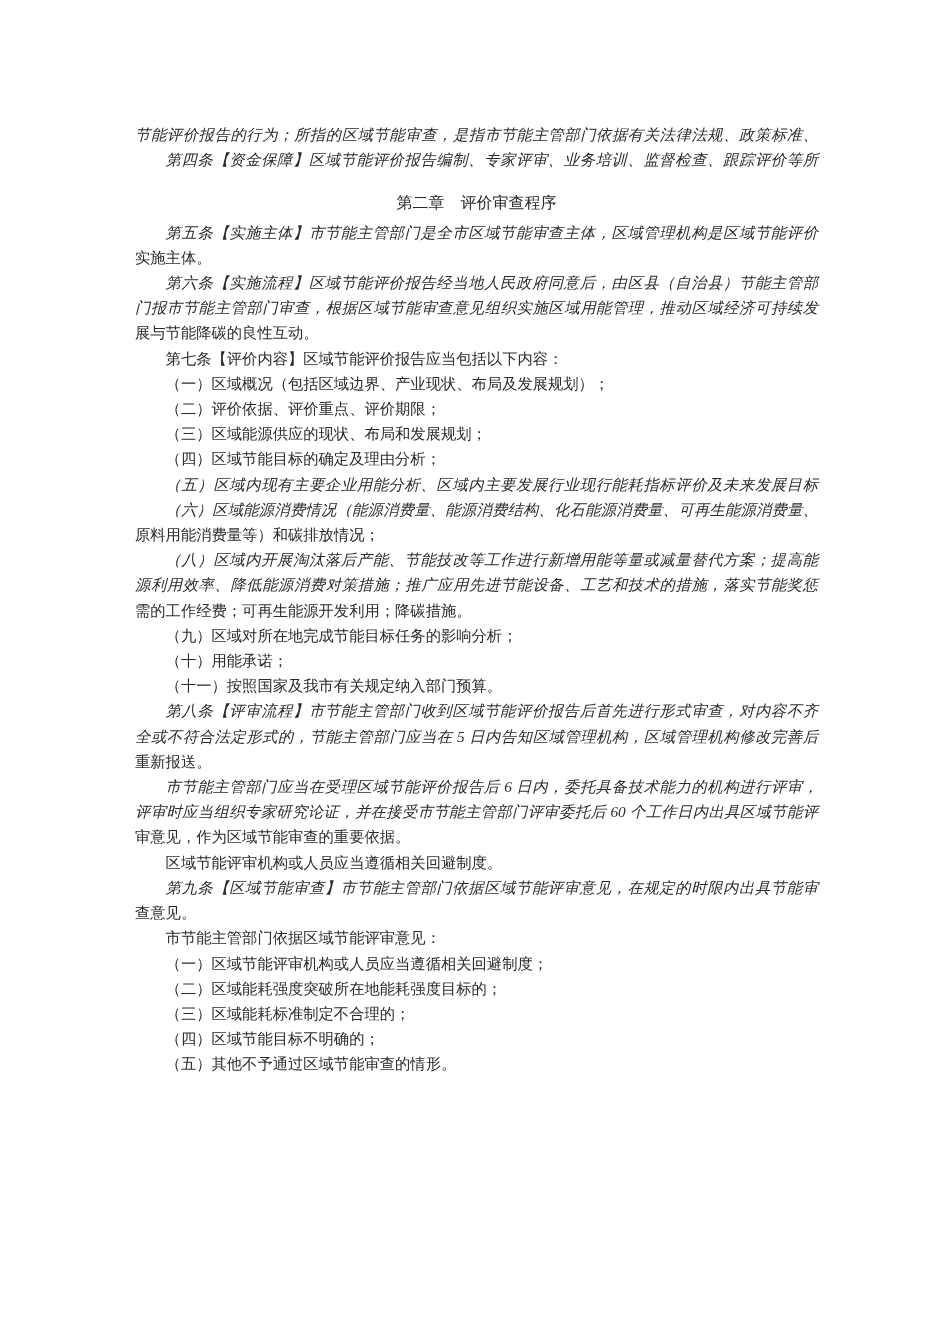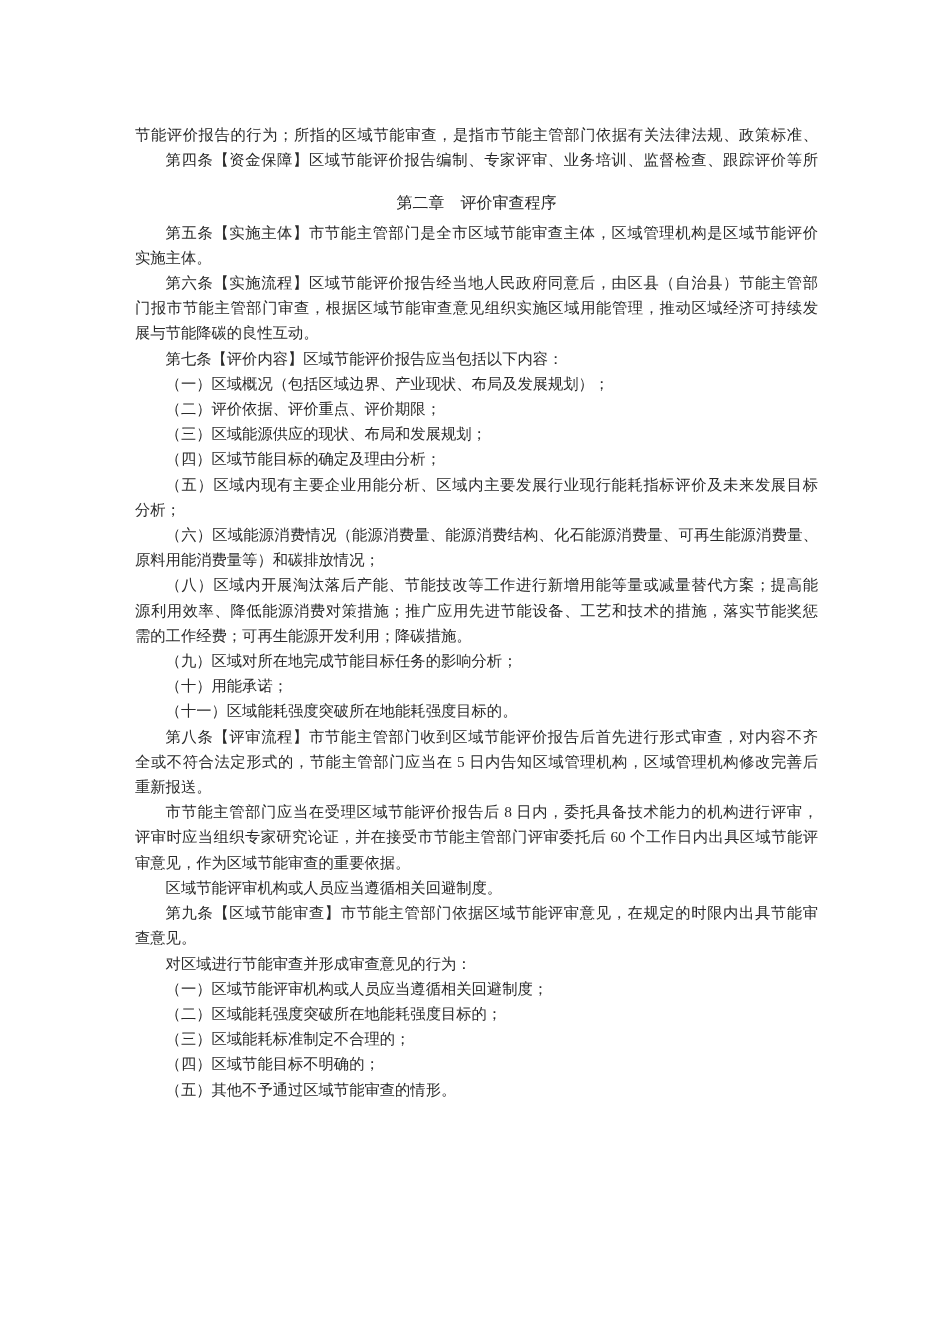--- a/index.html
+++ b/index.html
@@ -25,20 +25,21 @@
     line-height: 25.2px;
     text-align: justify;
     text-justify: inter-character;
     letter-spacing: 0;
   }
   .indent {
     text-indent: 30.6px;
   }
   .full {
     text-align-last: justify;
+    font-style: italic;
   }
   .center {
     text-align: left;
     text-align-last: center;
     text-indent: 0;
     font-size: 16px;
     margin: 18px 0 4px 0;
   }
 </style>
 </head>
@@ -52,37 +53,36 @@
   <div class="line">实施主体。</div>
   <div class="line indent full">第六条【实施流程】区域节能评价报告经当地人民政府同意后，由区县（自治县）节能主管部</div>
   <div class="line full">门报市节能主管部门审查，根据区域节能审查意见组织实施区域用能管理，推动区域经济可持续发</div>
   <div class="line">展与节能降碳的良性互动。</div>
   <div class="line indent">第七条【评价内容】区域节能评价报告应当包括以下内容：</div>
   <div class="line indent">（一）区域概况（包括区域边界、产业现状、布局及发展规划）；</div>
   <div class="line indent">（二）评价依据、评价重点、评价期限；</div>
   <div class="line indent">（三）区域能源供应的现状、布局和发展规划；</div>
   <div class="line indent">（四）区域节能目标的确定及理由分析；</div>
   <div class="line indent full">（五）区域内现有主要企业用能分析、区域内主要发展行业现行能耗指标评价及未来发展目标</div>
-  <div class="line">分析；</div>
   <div class="line indent full">（六）区域能源消费情况（能源消费量、能源消费结构、化石能源消费量、可再生能源消费量、</div>
   <div class="line">原料用能消费量等）和碳排放情况；</div>
   <div class="line indent full">（八）区域内开展淘汰落后产能、节能技改等工作进行新增用能等量或减量替代方案；提高能</div>
   <div class="line full">源利用效率、降低能源消费对策措施；推广应用先进节能设备、工艺和技术的措施，落实节能奖惩</div>
   <div class="line">需的工作经费；可再生能源开发利用；降碳措施。</div>
   <div class="line indent">（九）区域对所在地完成节能目标任务的影响分析；</div>
   <div class="line indent">（十）用能承诺；</div>
-  <div class="line indent">（十一）区域能耗强度突破所在地能耗强度目标的。</div>
+  <div class="line indent">（十一）按照国家及我市有关规定纳入部门预算。</div>
   <div class="line indent full">第八条【评审流程】市节能主管部门收到区域节能评价报告后首先进行形式审查，对内容不齐</div>
   <div class="line full">全或不符合法定形式的，节能主管部门应当在 5 日内告知区域管理机构，区域管理机构修改完善后</div>
   <div class="line">重新报送。</div>
-  <div class="line indent full">市节能主管部门应当在受理区域节能评价报告后 8 日内，委托具备技术能力的机构进行评审，</div>
+  <div class="line indent full">市节能主管部门应当在受理区域节能评价报告后 6 日内，委托具备技术能力的机构进行评审，</div>
   <div class="line full">评审时应当组织专家研究论证，并在接受市节能主管部门评审委托后 60 个工作日内出具区域节能评</div>
   <div class="line">审意见，作为区域节能审查的重要依据。</div>
   <div class="line indent">区域节能评审机构或人员应当遵循相关回避制度。</div>
   <div class="line indent full">第九条【区域节能审查】市节能主管部门依据区域节能评审意见，在规定的时限内出具节能审</div>
   <div class="line">查意见。</div>
-  <div class="line indent">对区域进行节能审查并形成审查意见的行为：</div>
+  <div class="line indent">市节能主管部门依据区域节能评审意见：</div>
   <div class="line indent">（一）区域节能评审机构或人员应当遵循相关回避制度；</div>
   <div class="line indent">（二）区域能耗强度突破所在地能耗强度目标的；</div>
   <div class="line indent">（三）区域能耗标准制定不合理的；</div>
   <div class="line indent">（四）区域节能目标不明确的；</div>
   <div class="line indent">（五）其他不予通过区域节能审查的情形。</div>
 </div>
 
 </body></html>

